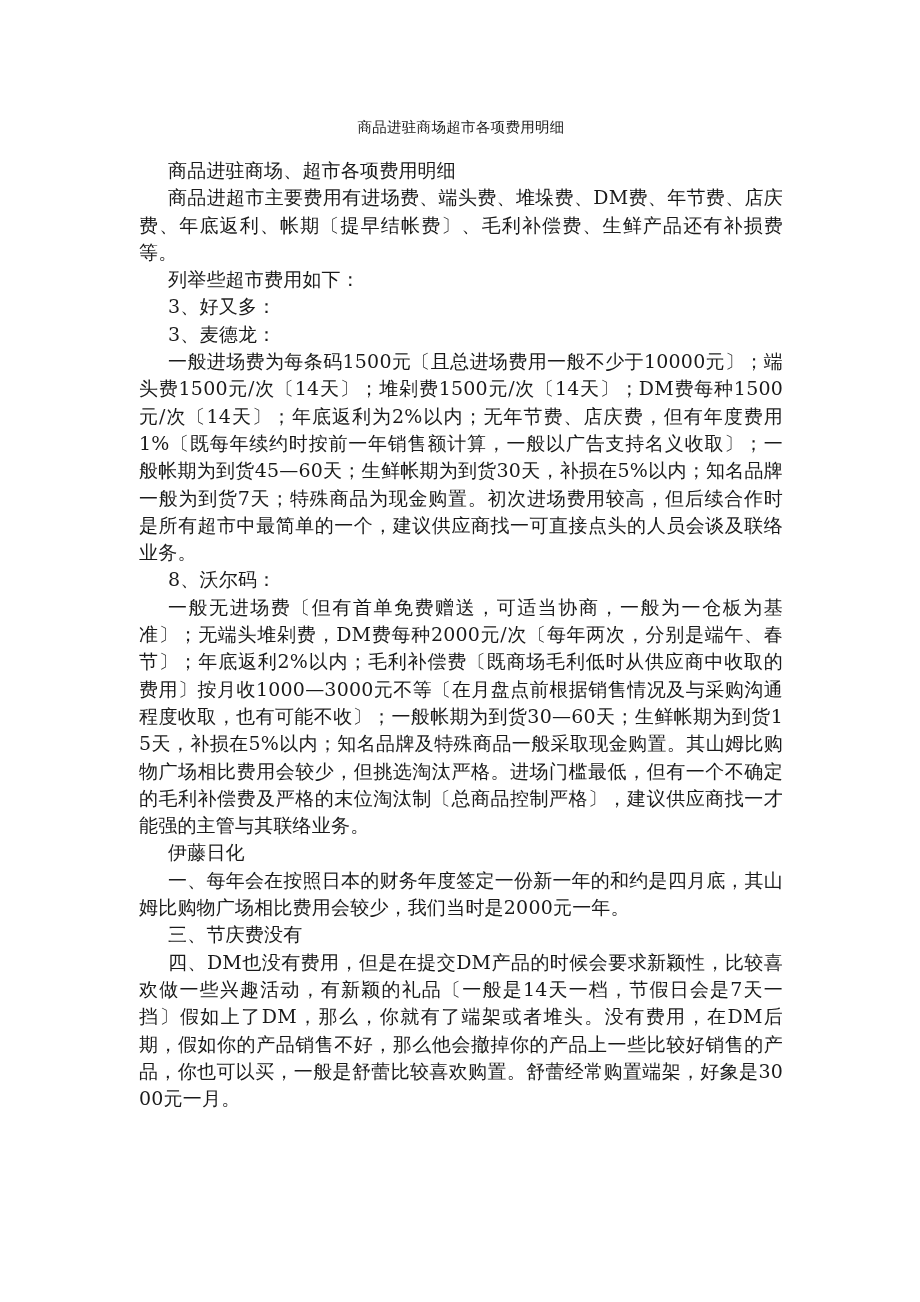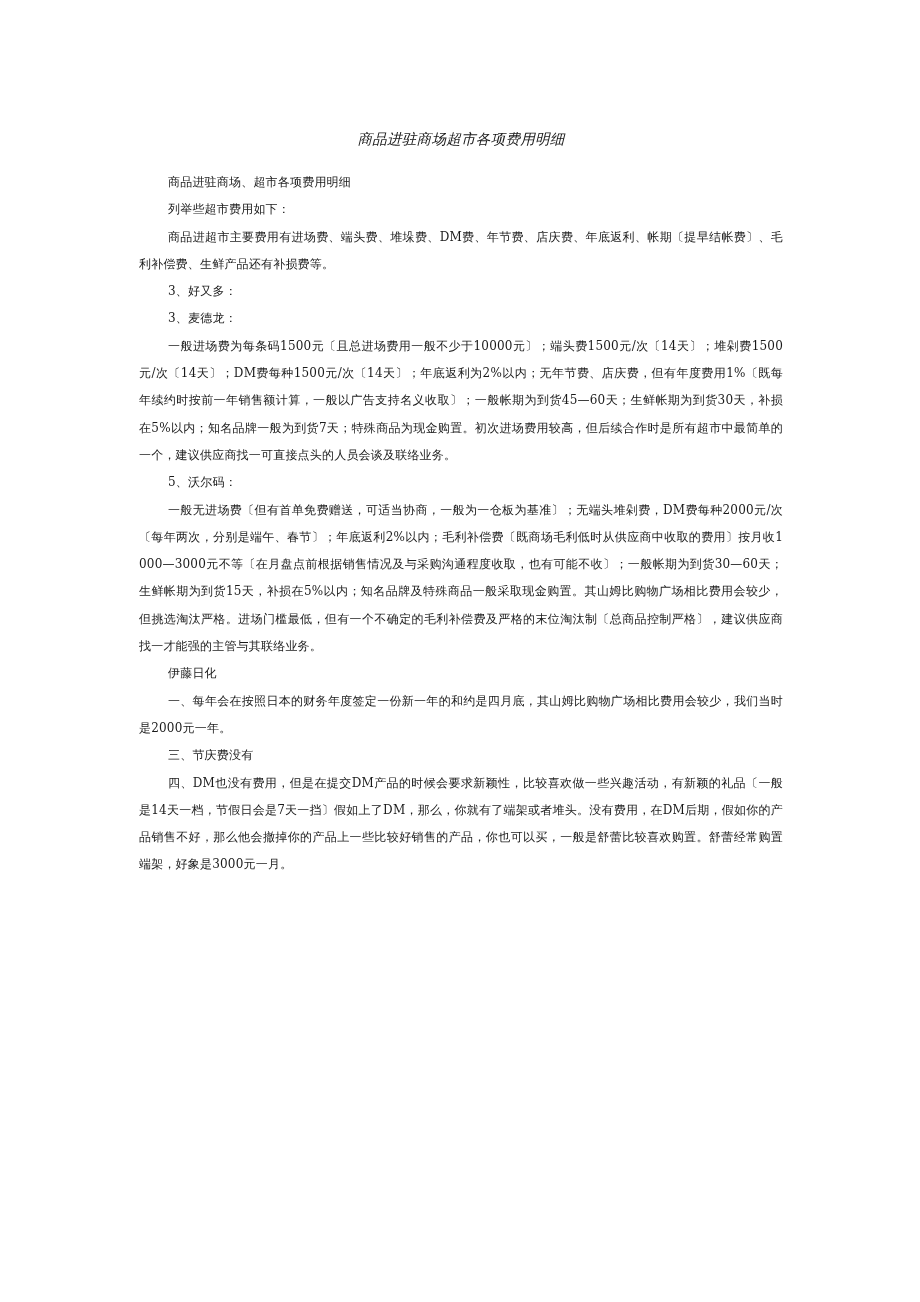--- a/index.html
+++ b/index.html
@@ -18,46 +18,45 @@
     .page {
       position: absolute;
       left: 139px;
       top: 114px;
       width: 644px;
     }
     .doc-title {
       text-align: center;
       font-size: 14.5px;
       line-height: 27px;
-      margin: 12px 0 16px 0;
+      margin: 0 0 16px 0;
       font-weight: normal;
       letter-spacing: 0.3px;
-      font-style: italic;
     }
     .para {
       margin: 0;
-      font-size: 12px;
+      font-size: 19px;
       line-height: 27.3px;
       text-indent: 29px;
       text-align: justify;
       text-justify: inter-character;
       word-break: break-all;
       letter-spacing: 0.2px;
     }
   </style>
 </head>
 <body>
 
 <div class="page">
   <h1 class="doc-title">商品进驻商场超市各项费用明细</h1>
   <p class="para">商品进驻商场、超市各项费用明细</p>
+  <p class="para">商品进超市主要费用有进场费、端头费、堆垛费、DM费、年节费、店庆费、年底返利、帐期〔提早结帐费〕、毛利补偿费、生鲜产品还有补损费等。</p>
   <p class="para">列举些超市费用如下：</p>
-  <p class="para">商品进超市主要费用有进场费、端头费、堆垛费、DM费、年节费、店庆费、年底返利、帐期〔提早结帐费〕、毛利补偿费、生鲜产品还有补损费等。</p>
   <p class="para">3、好又多：</p>
   <p class="para">3、麦德龙：</p>
   <p class="para">一般进场费为每条码1500元〔且总进场费用一般不少于10000元〕；端头费1500元/次〔14天〕；堆剁费1500元/次〔14天〕；DM费每种1500元/次〔14天〕；年底返利为2%以内；无年节费、店庆费，但有年度费用1%〔既每年续约时按前一年销售额计算，一般以广告支持名义收取〕；一般帐期为到货45—60天；生鲜帐期为到货30天，补损在5%以内；知名品牌一般为到货7天；特殊商品为现金购置。初次进场费用较高，但后续合作时是所有超市中最简单的一个，建议供应商找一可直接点头的人员会谈及联络业务。</p>
-  <p class="para">5、沃尔码：</p>
+  <p class="para">8、沃尔码：</p>
   <p class="para">一般无进场费〔但有首单免费赠送，可适当协商，一般为一仓板为基准〕；无端头堆剁费，DM费每种2000元/次〔每年两次，分别是端午、春节〕；年底返利2%以内；毛利补偿费〔既商场毛利低时从供应商中收取的费用〕按月收1000—3000元不等〔在月盘点前根据销售情况及与采购沟通程度收取，也有可能不收〕；一般帐期为到货30—60天；生鲜帐期为到货15天，补损在5%以内；知名品牌及特殊商品一般采取现金购置。其山姆比购物广场相比费用会较少，但挑选淘汰严格。进场门槛最低，但有一个不确定的毛利补偿费及严格的末位淘汰制〔总商品控制严格〕，建议供应商找一才能强的主管与其联络业务。</p>
   <p class="para">伊藤日化</p>
   <p class="para">一、每年会在按照日本的财务年度签定一份新一年的和约是四月底，其山姆比购物广场相比费用会较少，我们当时是2000元一年。</p>
   <p class="para">三、节庆费没有</p>
   <p class="para">四、DM也没有费用，但是在提交DM产品的时候会要求新颖性，比较喜欢做一些兴趣活动，有新颖的礼品〔一般是14天一档，节假日会是7天一挡〕假如上了DM，那么，你就有了端架或者堆头。没有费用，在DM后期，假如你的产品销售不好，那么他会撤掉你的产品上一些比较好销售的产品，你也可以买，一般是舒蕾比较喜欢购置。舒蕾经常购置端架，好象是3000元一月。</p>
 </div>
 
 </body></html>

